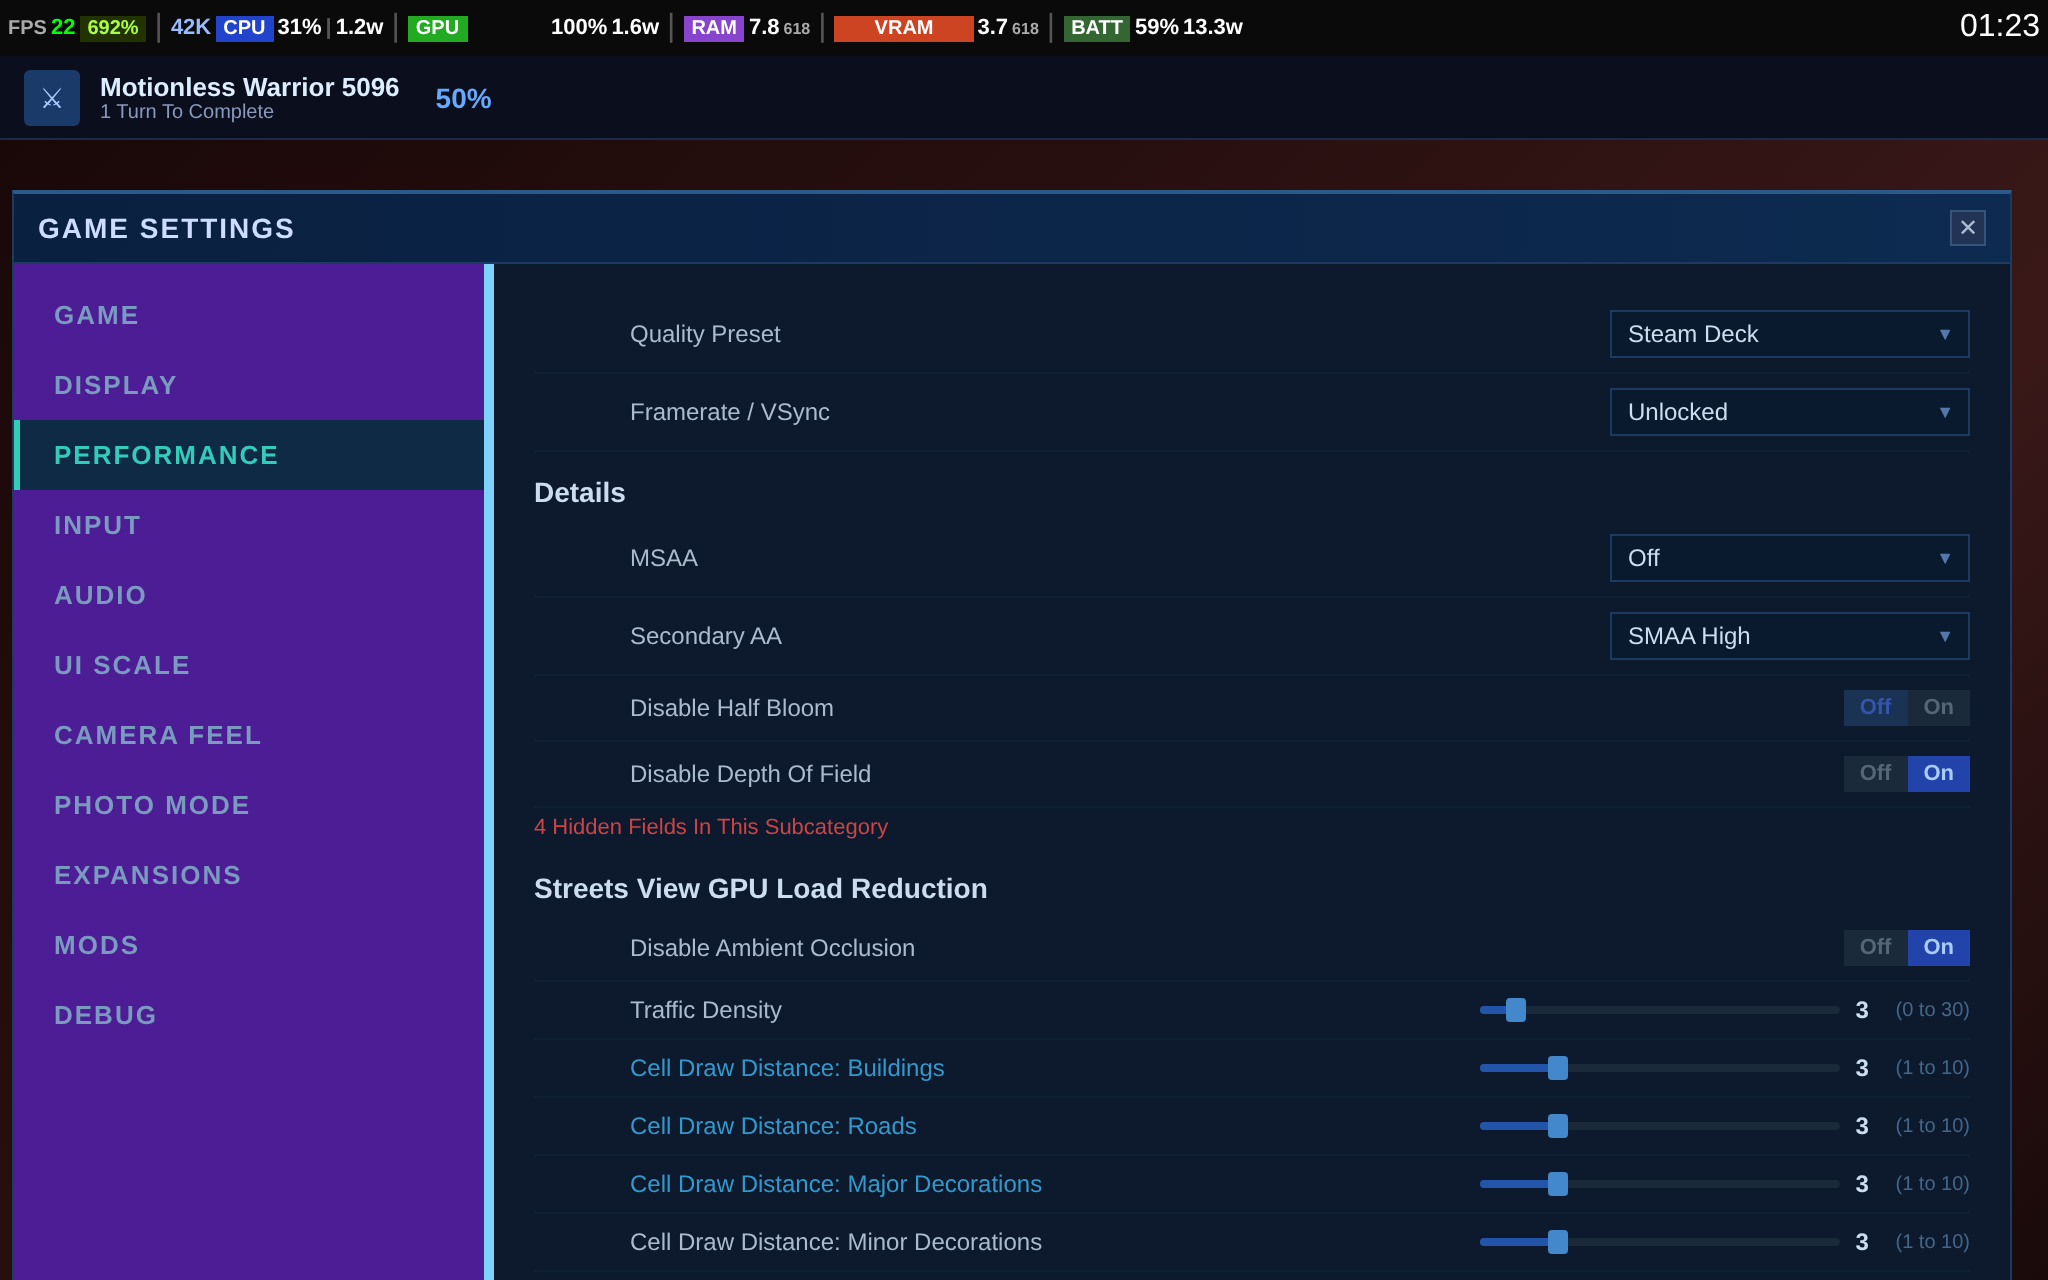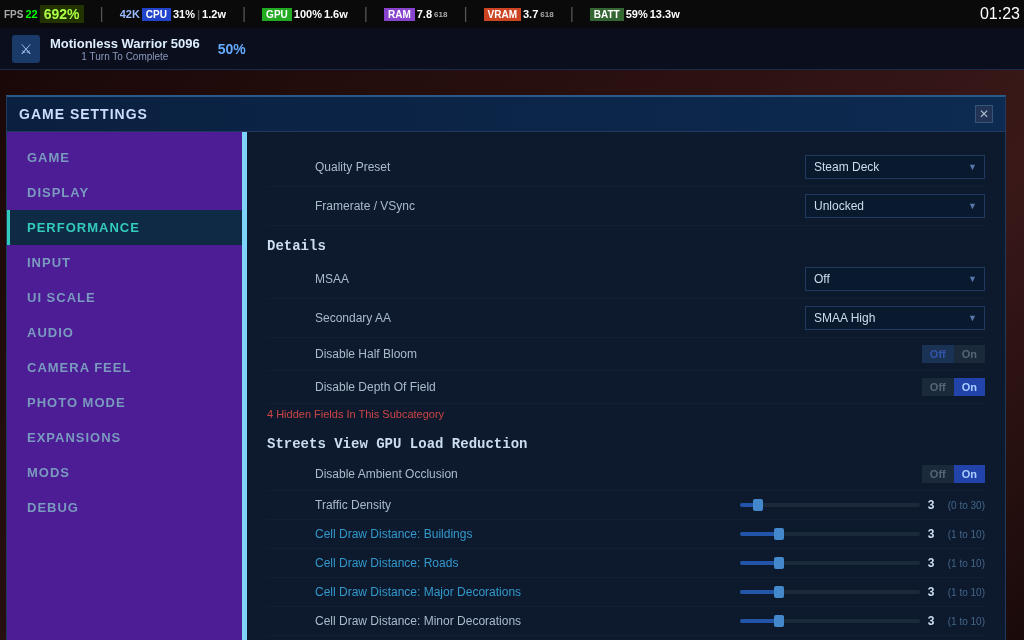--- a/index.html
+++ b/index.html
@@ -13,38 +13,38 @@
     }
 
     
     .hud-bar {
       width: 100%;
       height: 28px;
       background: #0a0a0a;
       display: flex;
       align-items: center;
       padding: 0 4px;
-      gap: 16px;
+      gap: 4px;
       position: relative;
       z-index: 100;
     }
     .hud-section {
       display: flex;
       align-items: center;
       gap: 2px;
       font-size: 11px;
       font-weight: bold;
       color: #fff;
     }
     .hud-label { color: #aaa; font-size: 10px; }
     .hud-fps { color: #00ff00; }
     .hud-cpu-label { background: #2244cc; padding: 1px 4px; color: #fff; font-size: 10px; }
     .hud-gpu-label { background: #22aa22; padding: 1px 4px; color: #fff; font-size: 10px; }
     .hud-ram-label { background: #8844cc; padding: 1px 4px; color: #fff; font-size: 10px; }
-    .hud-vram-label { background: #cc4422; padding: 1px 4px; color: #fff; font-size: 10px; }
+    .hud-vram-label { background: #cc4422; padding: 1px 20px; color: #fff; font-size: 10px; }
     .hud-batt-label { background: #336633; padding: 1px 4px; color: #fff; font-size: 10px; }
     .hud-separator { color: #555; }
     .hud-time { color: #fff; margin-left: auto; }
 
     
     .game-notif {
       width: 100%;
       height: 42px;
       background: rgba(10,15,30,0.92);
       display: flex;
@@ -58,21 +58,21 @@
       height: 28px;
       background: #1a3a6a;
       border-radius: 3px;
       display: flex;
       align-items: center;
       justify-content: center;
       color: #aaccff;
       font-size: 14px;
     }
     .game-notif-text { color: #ddeeff; font-size: 13px; font-weight: bold; }
-    .game-notif-sub { color: #8899bb; font-size: 10px; text-align: center; }
+    .game-notif-sub { color: #8899bb; font-size: 10px; }
     .game-notif-pct {
       margin-left: 8px;
       color: #66aaff;
       font-size: 14px;
       font-weight: bold;
     }
 
     
     .bg-area {
       position: absolute;
@@ -210,21 +210,20 @@
       font-size: 9px;
       pointer-events: none;
     }
 
     
     .section-header {
       color: #ccddef;
       font-size: 14px;
       font-weight: bold;
       padding: 12px 0 6px 0;
-      font-family: Liberation Mono, monospace;
     }
 
     
     .toggle-group {
       display: flex;
       align-items: center;
       gap: 0;
     }
     .toggle-btn {
       padding: 3px 8px;
@@ -313,34 +312,34 @@
       color: #ccddef;
     }
   </style>
 </head>
 <body>
 
 <div class="hud-bar">
   <div class="hud-section">
     <span class="hud-label">FPS</span>
     <span class="hud-fps">22</span>
-    <span style="background:#223300;color:#aaff44;padding:1px 4px;font-size:14px;">692%</span>
+    <span style="background:#223300;color:#aaff44;padding:1px 4px;font-size:10px;">692%</span>
   </div>
   <span class="hud-separator">|</span>
   <div class="hud-section">
     <span style="color:#99bbff;">42K</span>
     <span class="hud-cpu-label">CPU</span>
     <span style="color:#fff;">31%</span>
     <span class="hud-separator">|</span>
     <span style="color:#fff;">1.2w</span>
   </div>
   <span class="hud-separator">|</span>
   <div class="hud-section">
     <span class="hud-gpu-label">GPU</span>
-    <span style="color:#fff;">100%</span>
+    <span style="color:#fff;margin-left:40px;">100%</span>
     <span style="color:#fff;">1.6w</span>
   </div>
   <span class="hud-separator">|</span>
   <div class="hud-section">
     <span class="hud-ram-label">RAM</span>
     <span style="color:#fff;">7.8</span>
     <sup style="color:#aaa;font-size:8px;">618</sup>
   </div>
   <span class="hud-separator">|</span>
   <div class="hud-section">
@@ -376,22 +375,22 @@
       <div class="settings-close">✕</div>
     </div>
 
     <div class="settings-body">
 
       <div class="settings-nav">
         <div class="nav-item">GAME</div>
         <div class="nav-item">DISPLAY</div>
         <div class="nav-item active">PERFORMANCE</div>
         <div class="nav-item">INPUT</div>
+        <div class="nav-item">AUDIO</div>
         <div class="nav-item">UI SCALE</div>
-        <div class="nav-item">AUDIO</div>
         <div class="nav-item">CAMERA FEEL</div>
         <div class="nav-item">PHOTO MODE</div>
         <div class="nav-item">EXPANSIONS</div>
         <div class="nav-item">MODS</div>
         <div class="nav-item">DEBUG</div>
       </div>
 
       <div class="settings-content">
 
         <div class="setting-row">

